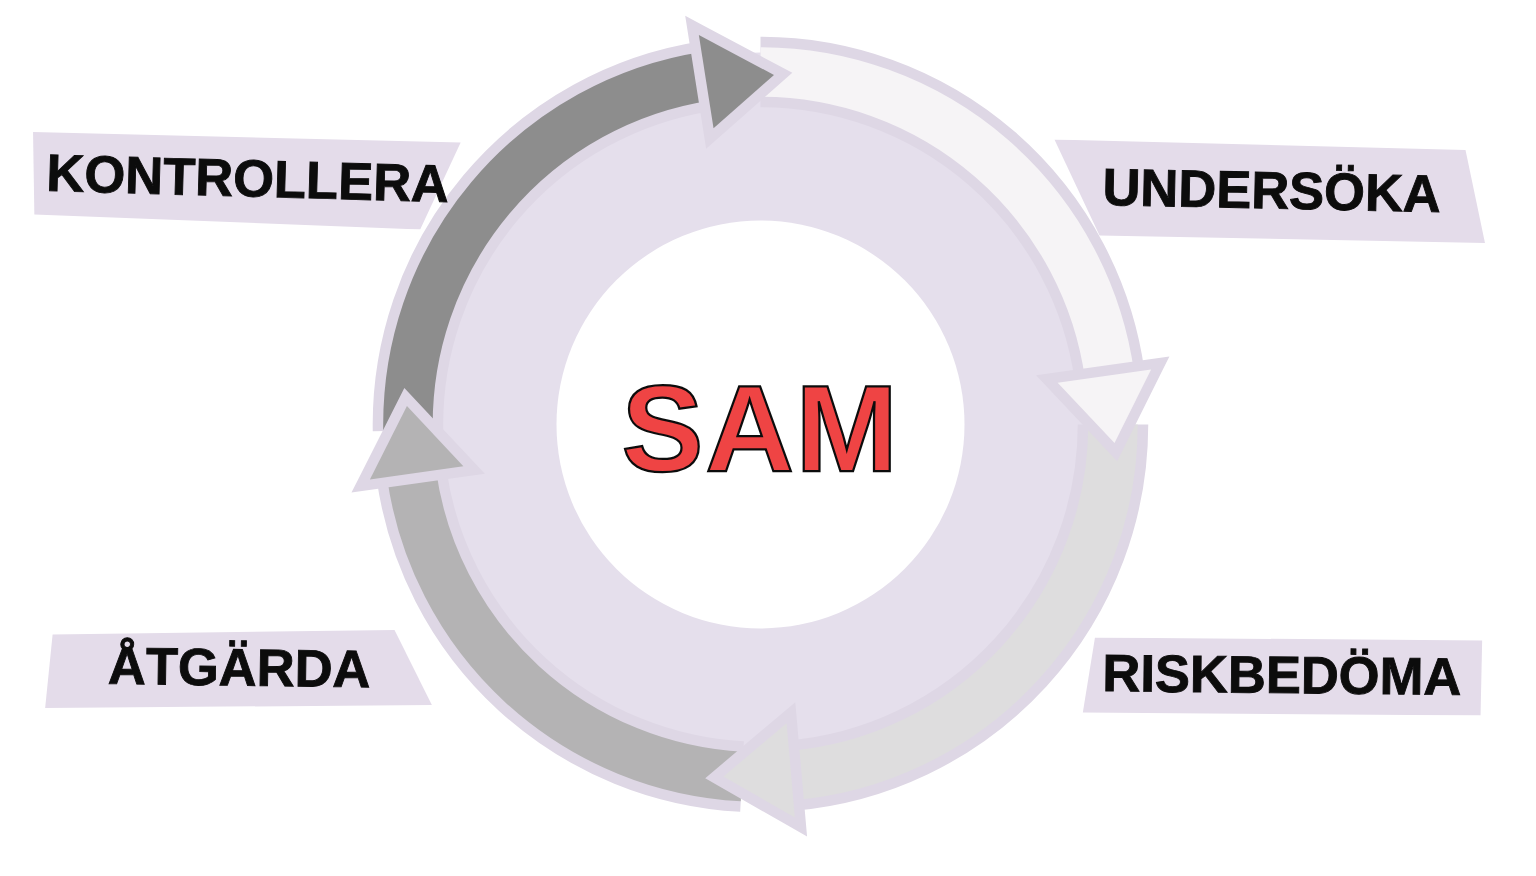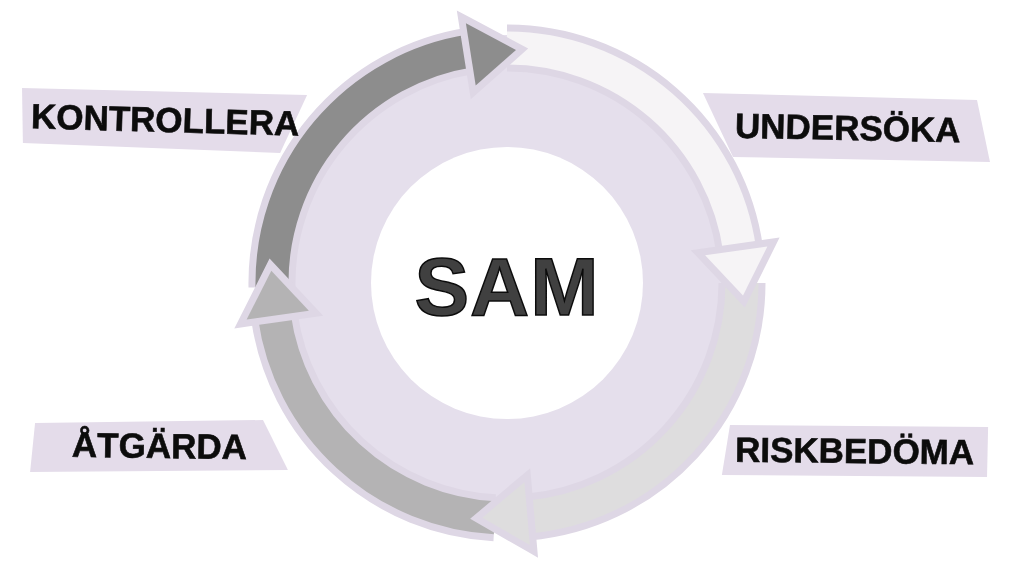--- a/index.html
+++ b/index.html
@@ -34,21 +34,21 @@
   .lbl-undersoka .label-text{transform:rotate(1.2deg);}
   .lbl-riskbedoma{left:720px;top:422px;width:270px;height:58px;}
   .lbl-riskbedoma .label-bg{clip-path:polygon(3.7% 5.2%, 99.3% 8.6%, 98.9% 94.8%, 0.7% 91.4%);}
   .lbl-riskbedoma .label-text{transform:rotate(0.6deg);}
   .lbl-atgarda{left:28px;top:418px;width:262px;height:56px;}
   .lbl-atgarda .label-bg{clip-path:polygon(2.7% 8.9%, 89.7% 3.6%, 99.2% 92.9%, 0.8% 96.4%);}
   .lbl-atgarda .label-text{transform:rotate(0.8deg);}
   .center-label{
     position:absolute;left:377px;top:232px;width:260px;height:110px;
     display:flex;align-items:center;justify-content:center;
-    font-weight:700;font-size:82px;color:#404040;
+    font-weight:700;font-size:82px;color:#ef4444;
     -webkit-text-stroke:1.5px #0c0c0c;
     letter-spacing:1px;
   }
 </style>
 </head>
 <body>
 
 <div class="stage">
 
   <svg class="diagram-svg" width="1024" height="584" viewBox="0 0 1024 584">

